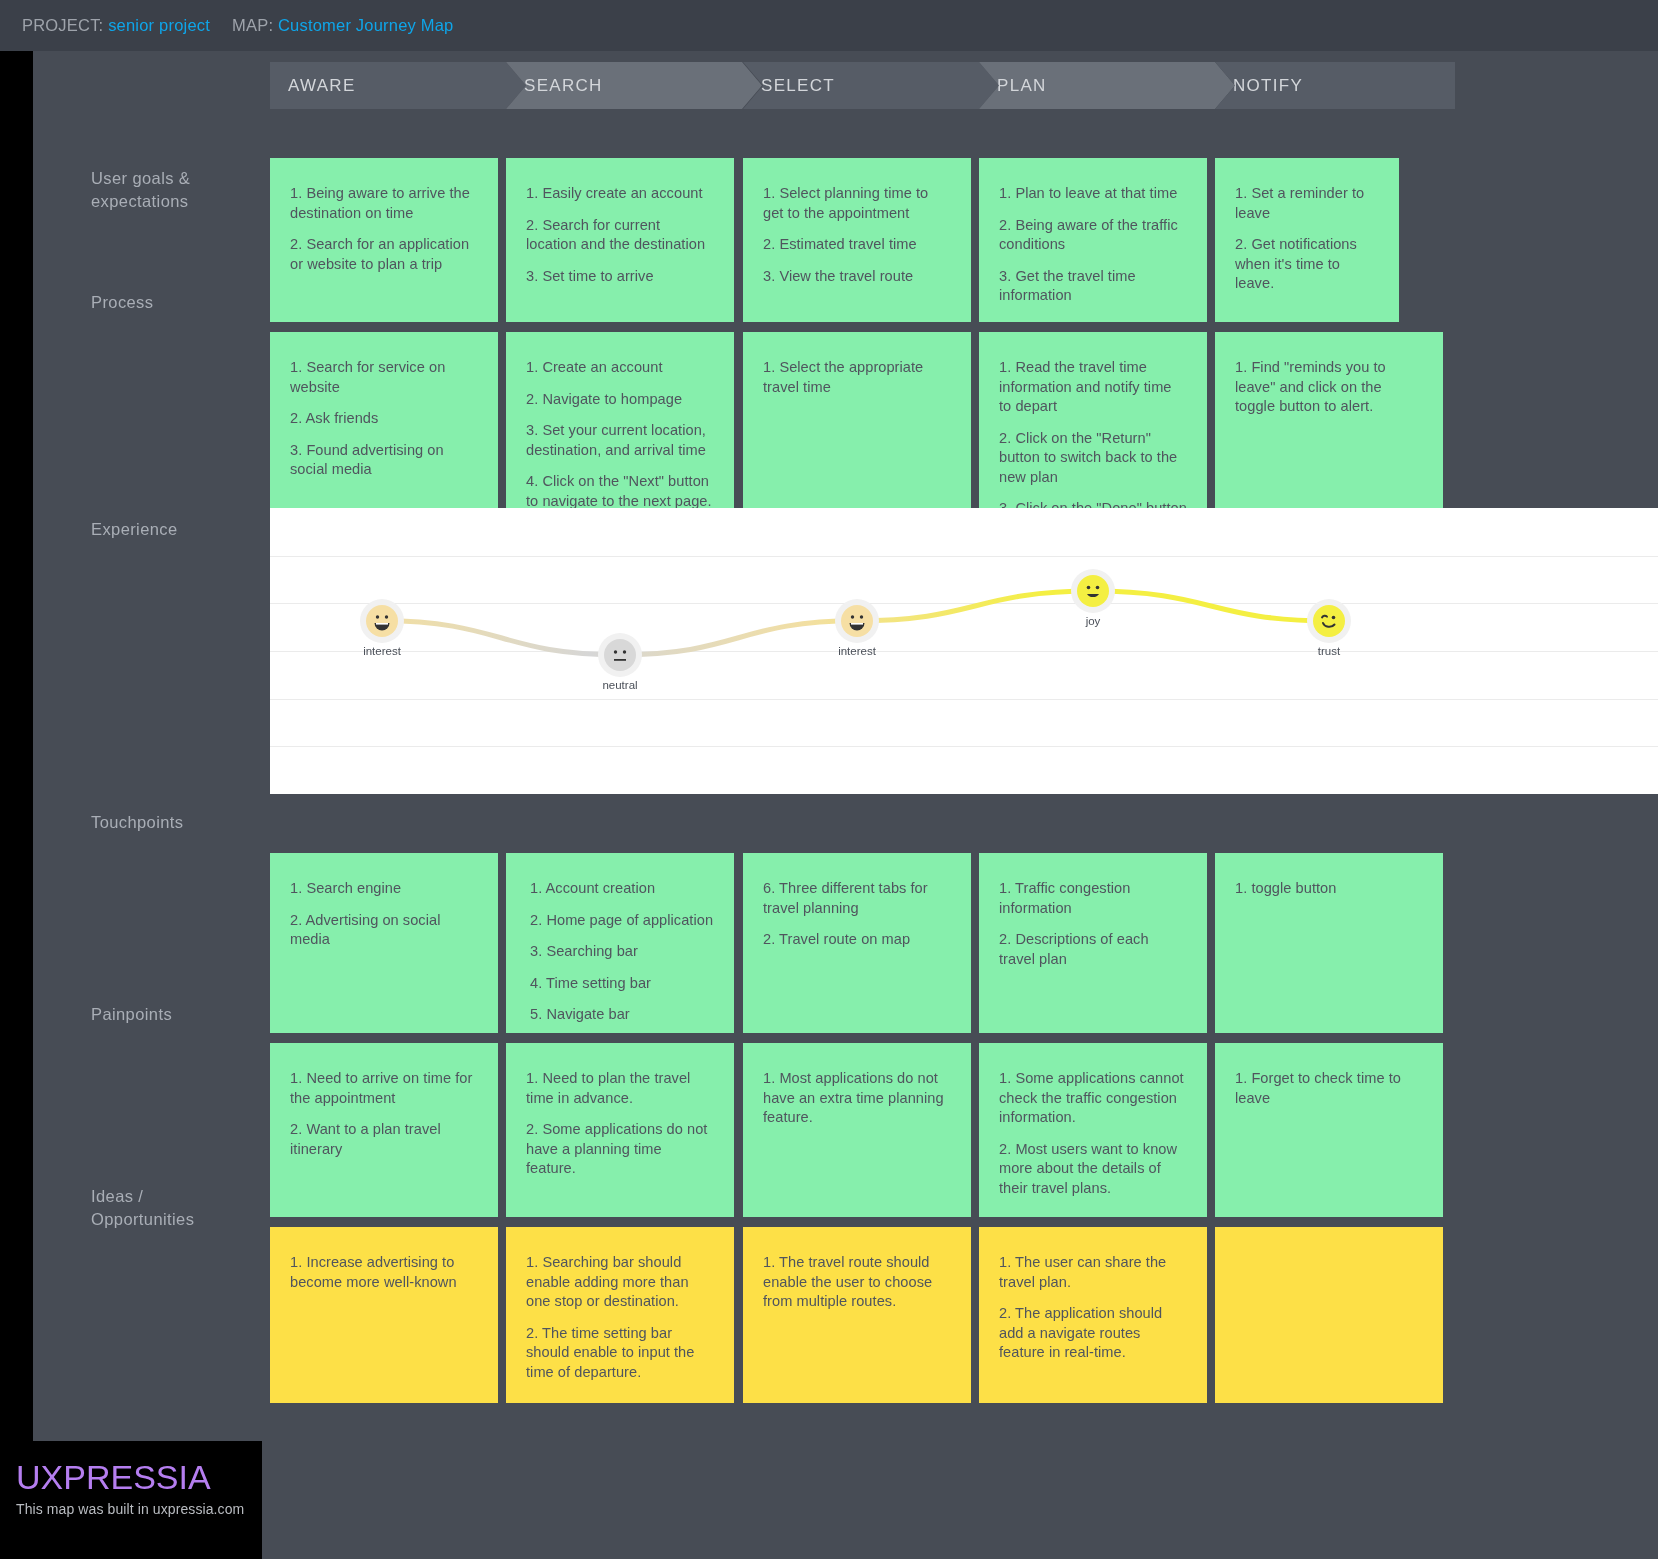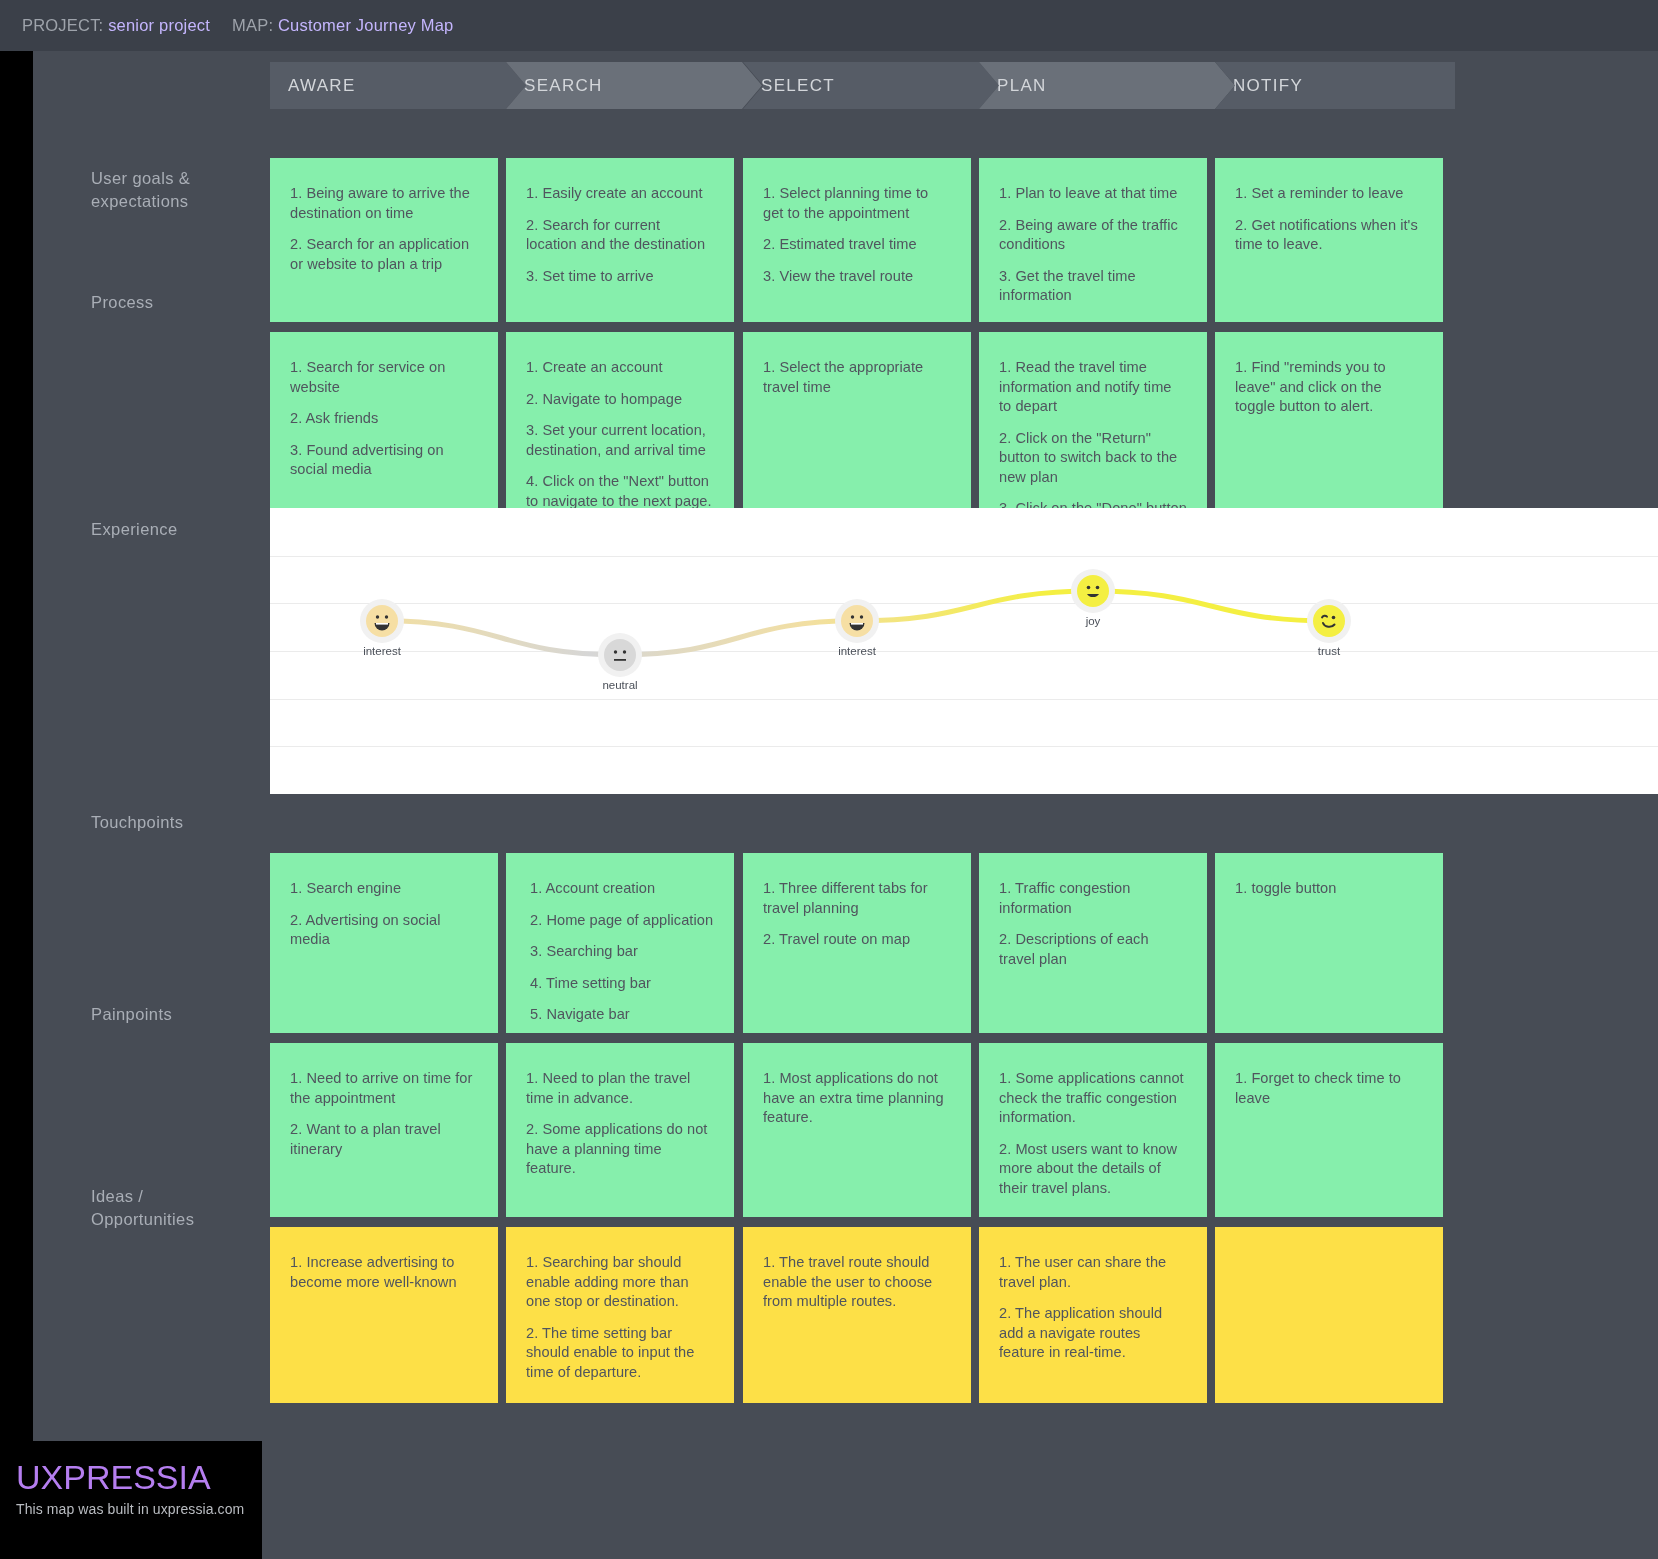--- a/index.html
+++ b/index.html
@@ -20,21 +20,21 @@
     width: 1658px; height: 51px;
     background: #3b4049;
     color: #c9ccd1;
     font-size: 16.5px;
     display: flex; align-items: center;
     padding-left: 22px;
     letter-spacing: .2px;
     white-space: nowrap;
   }
   #topbar .lbl { color: #9ea3ab; }
-  #topbar .val { color: #c4b5fd; }
+  #topbar .val { color: #0ea5e9; }
   #topbar .gap { display:inline-block; width: 22px; }
 
   
   #board {
     position: absolute; left: 33px; top: 51px;
     width: 1625px; height: 1508px;
     background: #474c55;
   }
 
   
@@ -182,21 +182,21 @@
       <div class="card" style="left: 710px; top: 107px; width: 228px; height: 164px;">
         <p>1. Select planning time to get to the appointment</p>
         <p>2. Estimated travel time</p>
         <p>3. View the travel route</p>
       </div>
       <div class="card" style="left: 946px; top: 107px; width: 228px; height: 164px;">
         <p>1. Plan to leave at that time</p>
         <p>2. Being aware of the traffic conditions</p>
         <p>3. Get the travel time information</p>
       </div>
-      <div class="card" style="left: 1182px; top: 107px; width: 228px; height: 164px;">
+      <div class="card" style="left: 1182px; top: 107px; width: 184px; height: 164px;">
         <p>1. Set a reminder to leave</p>
         <p>2. Get notifications when it's time to leave.</p>
       </div>
       <div class="card" style="left: 237px; top: 281px; width: 228px; height: 220px;">
         <p>1. Search for service on website</p>
         <p>2. Ask friends</p>
         <p>3. Found advertising on social media</p>
       </div>
       <div class="card" style="left: 473px; top: 281px; width: 228px; height: 220px;">
         <p>1. Create an account</p>
@@ -220,21 +220,21 @@
         <p>2. Advertising on social media</p>
       </div>
       <div class="card" style="left: 473px; top: 802px; width: 228px; height: 180px; padding-left: 24px;">
         <p>1.  Account creation</p>
         <p>2. Home page of application</p>
         <p>3. Searching bar</p>
         <p>4. Time setting bar</p>
         <p>5. Navigate bar</p>
       </div>
       <div class="card" style="left: 710px; top: 802px; width: 228px; height: 180px;">
-        <p>1. Three different tabs for travel planning</p>
+        <p>6. Three different tabs for travel planning</p>
         <p>2. Travel route on map</p>
       </div>
       <div class="card" style="left: 946px; top: 802px; width: 228px; height: 180px;">
         <p>1. Traffic congestion information</p>
         <p>2. Descriptions of each travel plan</p>
       </div>
       <div class="card" style="left: 1182px; top: 802px; width: 228px; height: 180px;">
         <p>1. toggle button</p>
       </div>
       <div class="card" style="left: 237px; top: 992px; width: 228px; height: 174px;">

